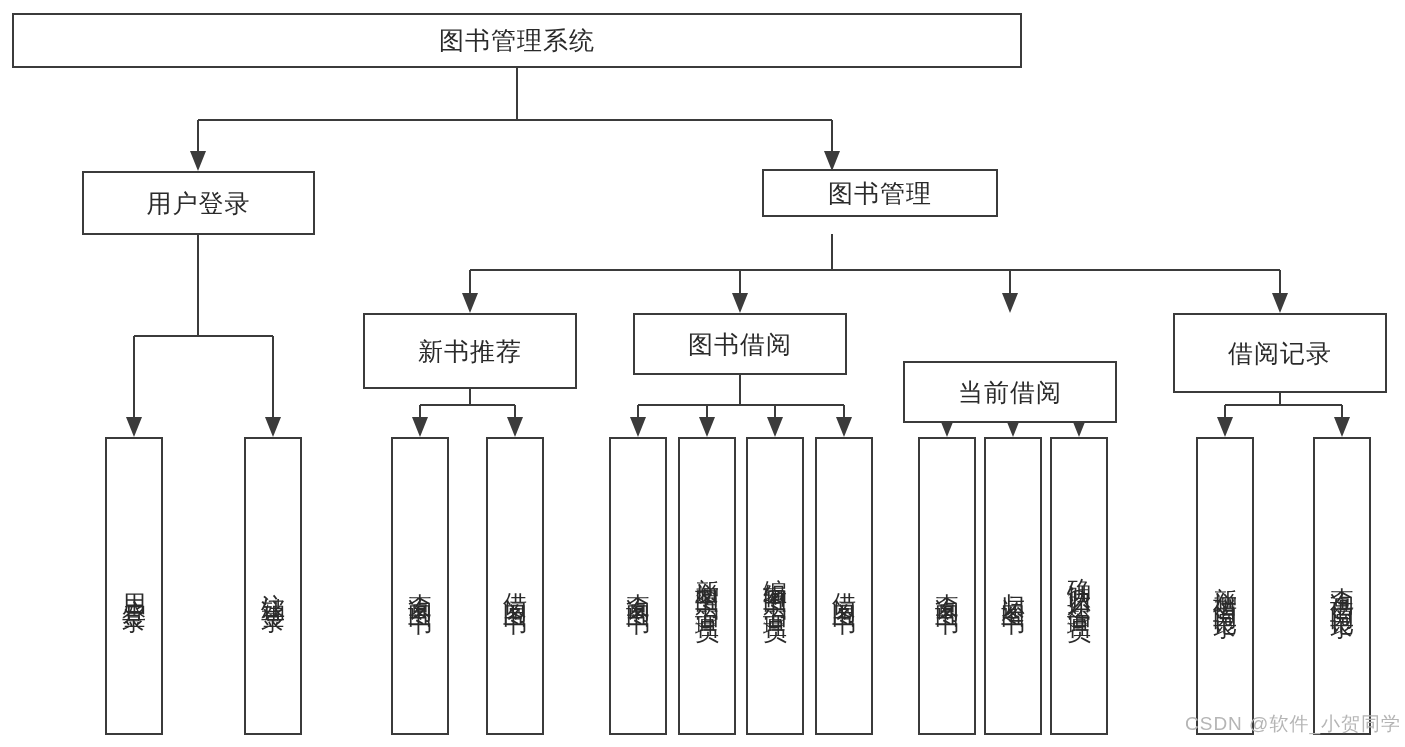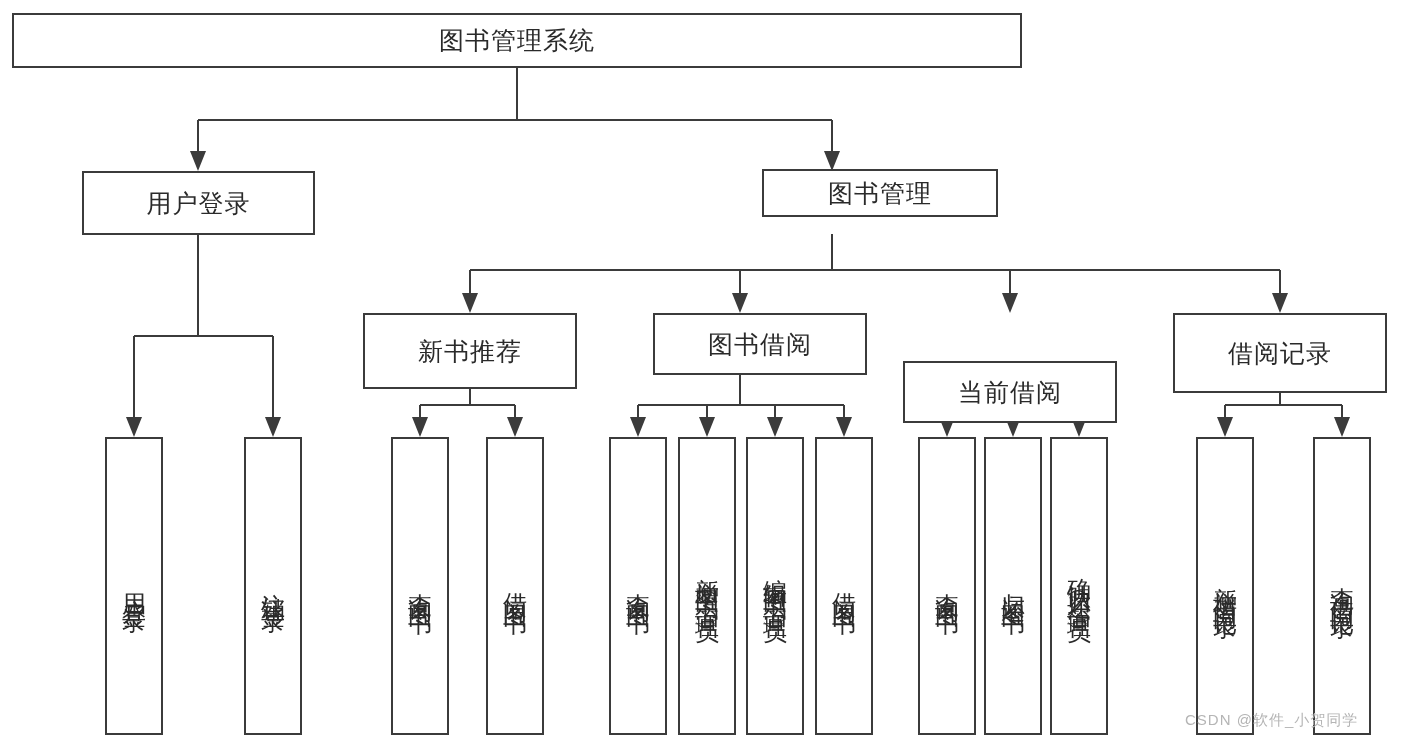--- a/index.html
+++ b/index.html
@@ -38,21 +38,21 @@
     writing-mode: vertical-rl;
     text-orientation: mixed;
     font-size: 24px;
     letter-spacing: 6px;
     line-height: 1;
   }
   .watermark {
     position: absolute;
     left: 1185px;
     top: 711px;
-    font-size: 15px;
+    font-size: 19px;
     color: #b5b5b5;
     white-space: nowrap;
     letter-spacing: 1px;
   }
 </style>
 </head>
 <body>
 
 <div class="canvas">
 
@@ -87,21 +87,21 @@
       <polygon points="1334,417 1350,417 1342,437"></polygon>
     </g>
   </svg>
 
   <div class="node node-h" style="left:12px; top:13px; width:1010px; height:55px;">图书管理系统</div>
 
   <div class="node node-h" style="left:82px; top:171px; width:233px; height:64px;">用户登录</div>
   <div class="node node-h" style="left:714px; top:169px; width:236px; height:48px;margin-left:48px;">图书管理</div>
 
   <div class="node node-h" style="left:363px; top:313px; width:214px; height:76px;">新书推荐</div>
-  <div class="node node-h" style="left:653px; top:313px; width:214px; height:62px;">图书借阅</div>
+  <div class="node node-h" style="left:633px; top:313px; width:214px; height:62px;">图书借阅</div>
   <div class="node node-h" style="left:903px; top:313px; width:214px; height:62px;margin-top:48px;">当前借阅</div>
   <div class="node node-h" style="left:1173px; top:313px; width:214px; height:80px;">借阅记录</div>
 
   <div class="node node-v" style="left:105px; top:437px; width:58px; height:298px;">用户登录</div>
   <div class="node node-v" style="left:244px; top:437px; width:58px; height:298px;">注销登录</div>
 
   <div class="node node-v" style="left:391px; top:437px; width:58px; height:298px;">查询图书</div>
   <div class="node node-v" style="left:486px; top:437px; width:58px; height:298px;">借阅图书</div>
 
   <div class="node node-v" style="left:609px; top:437px; width:58px; height:298px;">查询图书</div>

